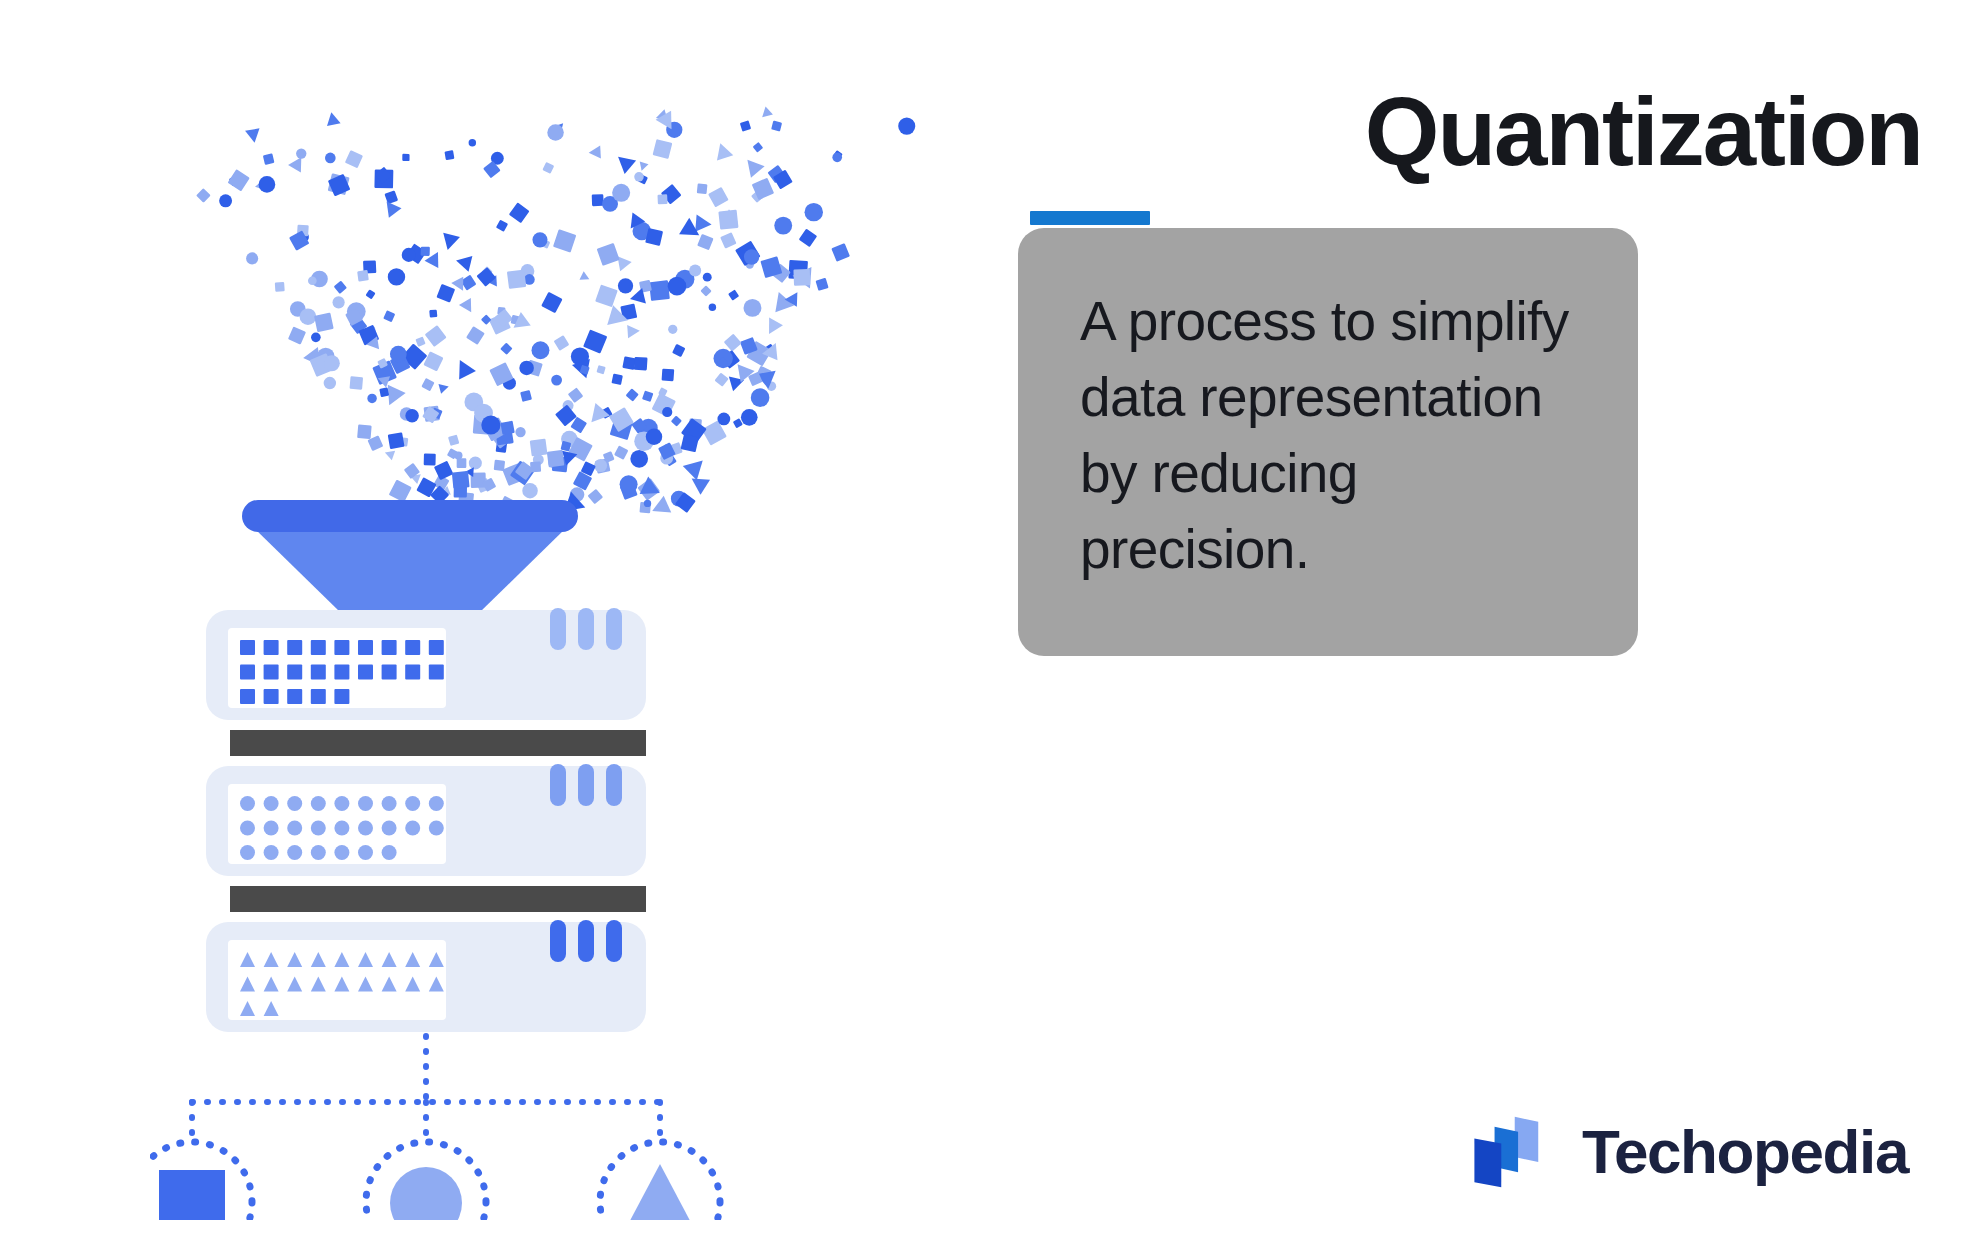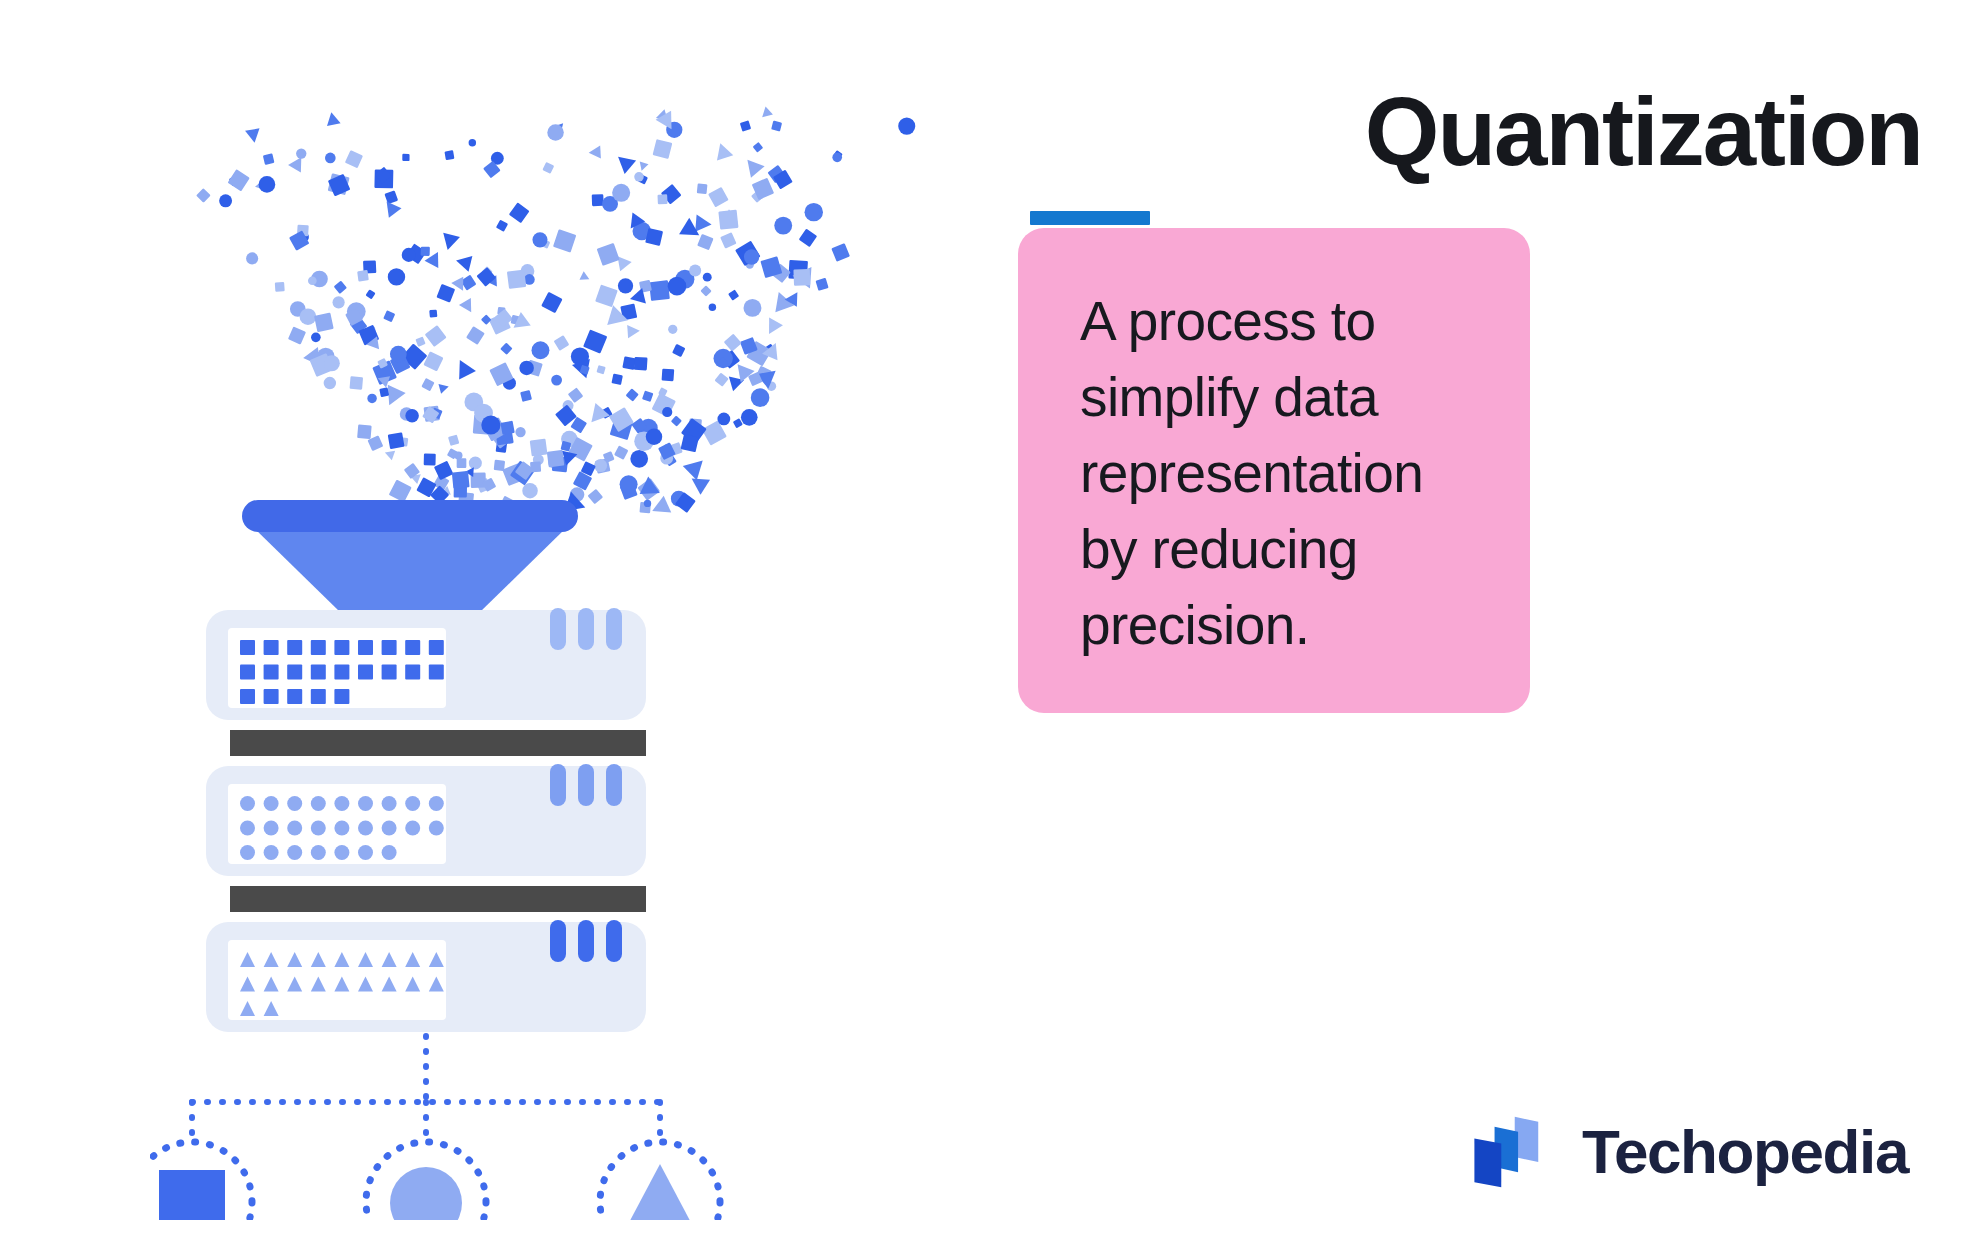--- a/index.html
+++ b/index.html
@@ -30,22 +30,22 @@
     font-family: "Liberation Sans", sans-serif;
     margin-top: 28px;
   }
   #title-rule {
     width: 120px; height: 14px; background: #1478cf;
     margin-top: 30px; margin-left: 10px; border-radius: 1px;
   }
 
   #definition-card {
     position: absolute; left: 8px; top: 228px;
-    width: 512px; min-height: 428px;
-    background: #f9a8d4; border-radius: 26px;
+    width: 620px; min-height: 428px;
+    background: #a3a3a3; border-radius: 26px;
     padding: 56px 54px 50px 62px;
   }
   #definition-text {
     font-size: 55px; line-height: 1.38; color: #17191f;
     font-weight: 400; letter-spacing: -0.6px;
     font-family: "Liberation Sans", sans-serif;
   }
 
   #brand-logo {
     position: absolute; right: 72px; bottom: 60px;

